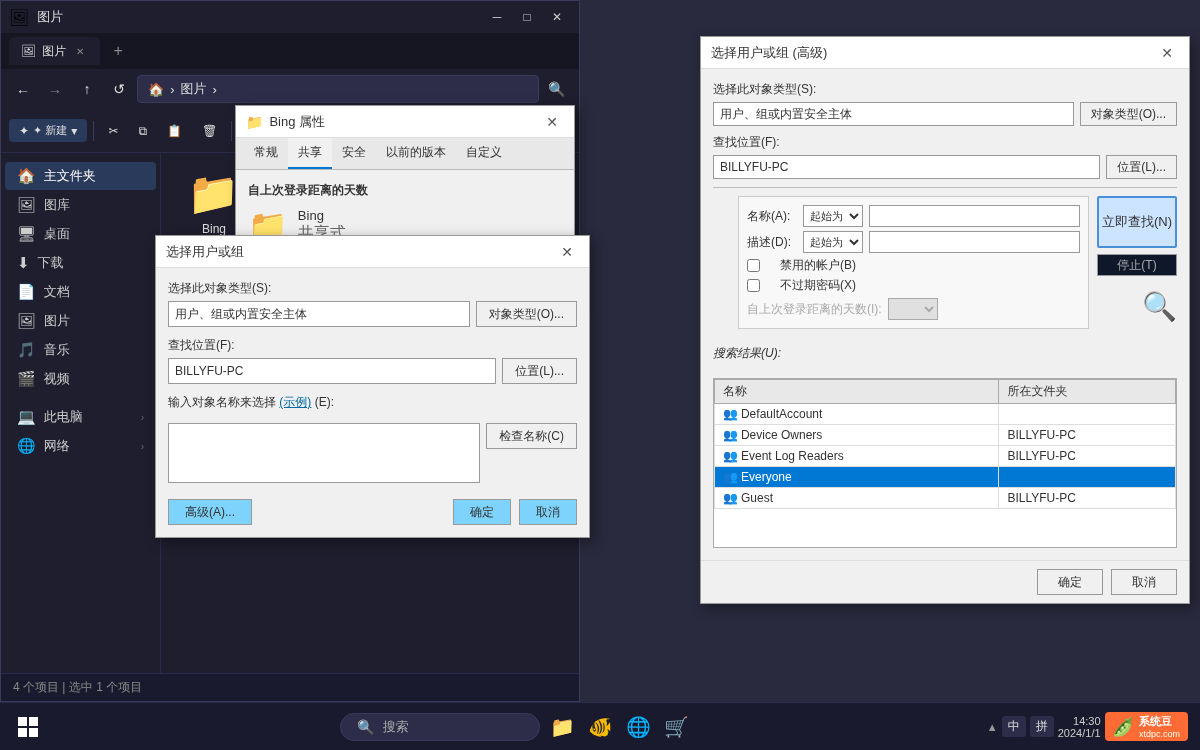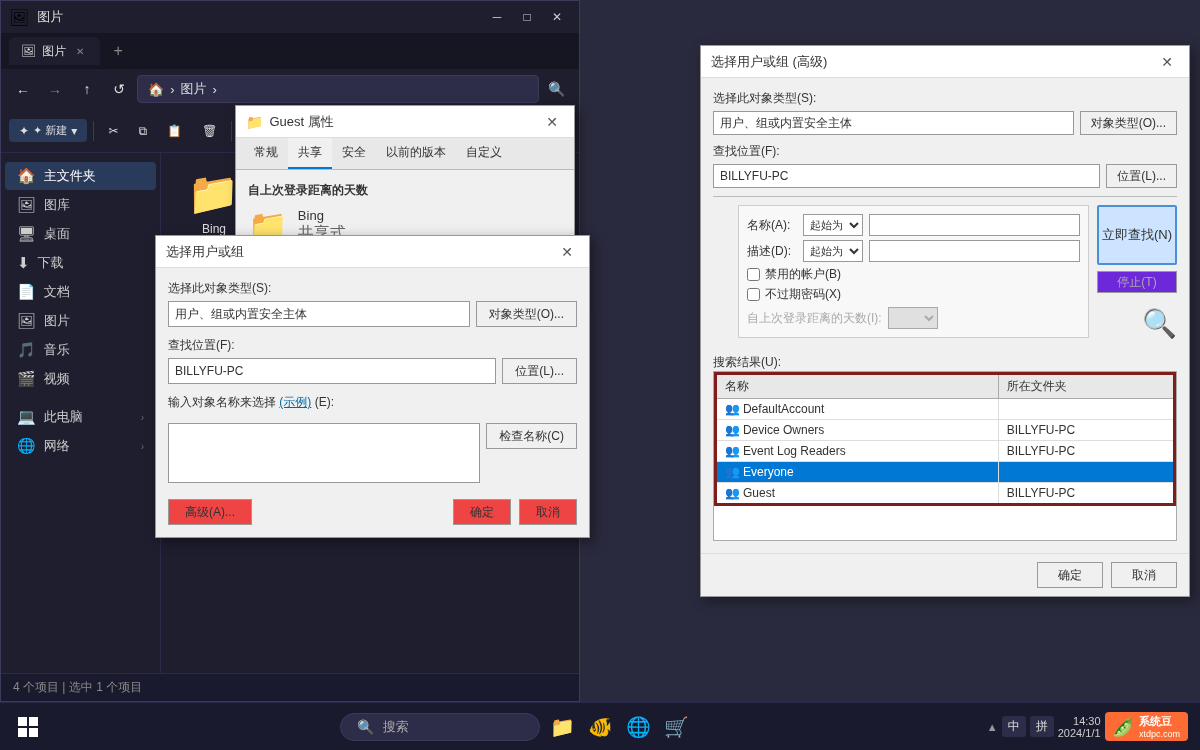--- a/index.html
+++ b/index.html
@@ -328,21 +328,21 @@
       background: #1a1a2e;
       border-top: 1px solid #2a2a4a;
       color: #888;
       font-size: 12px;
       gap: 16px;
     }
 
     
     .dialog-advanced {
       position: absolute;
-      top: 45px;
+      top: 36px;
       right: 10px;
       width: 490px;
       background: #f0f0f0;
       border: 1px solid #999;
       box-shadow: 4px 4px 12px rgba(0,0,0,0.4);
       z-index: 200;
     }
     .dialog-title-bar {
       height: 32px;
       background: #fff;
@@ -443,47 +443,47 @@
     }
     .query-input {
       flex: 1;
       height: 22px;
       background: white;
       border: 1px solid #999;
       padding: 0 4px;
       font-size: 12px;
     }
     .find-btn-large {
-      height: 60px;
+      height: 52px;
       width: 80px;
       background: #cce4ff;
       border: 2px solid #4a90d9;
       font-size: 13px;
       color: #333;
       cursor: pointer;
       display: flex;
       align-items: center;
       justify-content: center;
       border-radius: 2px;
     }
     .stop-btn {
       height: 22px;
       width: 80px;
-      background: #6d28d9;
+      background: #0f172a;
       border: 1px solid #999;
       font-size: 12px;
       color: #aaa;
       cursor: pointer;
       display: flex;
       align-items: center;
       justify-content: center;
     }
     .checkbox-row {
       display: flex;
-      gap: 5px;
+      gap: 20px;
       margin-bottom: 3px;
       font-size: 12px;
       color: #333;
     }
     .days-row {
       display: flex;
       align-items: center;
       gap: 6px;
       font-size: 12px;
       color: #aaa;
@@ -498,27 +498,28 @@
       color: #aaa;
     }
 
     
     .results-section {
       margin-top: 8px;
     }
     .results-label {
       font-size: 12px;
       color: #333;
-      margin-bottom: 0;
+      margin-bottom: 16px;
+      font-style: italic;
     }
     .results-table {
       width: 100%;
       border-collapse: collapse;
       background: white;
-      border: 3px solid #7f1d1d;
+      border: 1px solid #7f1d1d;
     }
     .results-table th {
       background: #e8e8e8;
       border: 1px solid #aaa;
       padding: 3px 8px;
       font-size: 12px;
       color: #333;
       text-align: left;
       font-weight: normal;
     }
@@ -664,21 +665,21 @@
     }
     .su-footer {
       display: flex;
       gap: 8px;
       align-items: center;
     }
     .su-footer-left { flex: 1; }
     .su-footer-btn {
       height: 26px;
       padding: 0 16px;
-      background: #ef4444;
+      background: #7dd3fc;
       border: 1px solid #999;
       font-size: 12px;
       cursor: pointer;
       color: #333;
       display: flex;
       align-items: center;
     }
     .su-check-btn {
       height: 26px;
       padding: 0 12px;
@@ -828,21 +829,21 @@
   <div class="status-bar">
     <span>4 个项目 | 选中 1 个项目</span>
   </div>
 </div>
 
 <div style="position:absolute;top:0;right:0;width:620px;height:702px;background:#2a2a3e;z-index:1;"></div>
 
 <div class="dialog-prop">
   <div class="dialog-title-bar">
     <span class="dialog-title-icon">📁</span>
-    <span>Guest 属性</span>
+    <span>Bing 属性</span>
     <div class="dialog-close-btn">✕</div>
   </div>
   <div class="prop-tab-bar">
     <div class="prop-tab">常规</div>
     <div class="prop-tab active">共享</div>
     <div class="prop-tab">安全</div>
     <div class="prop-tab">以前的版本</div>
     <div class="prop-tab">自定义</div>
   </div>
   <div class="prop-body">

